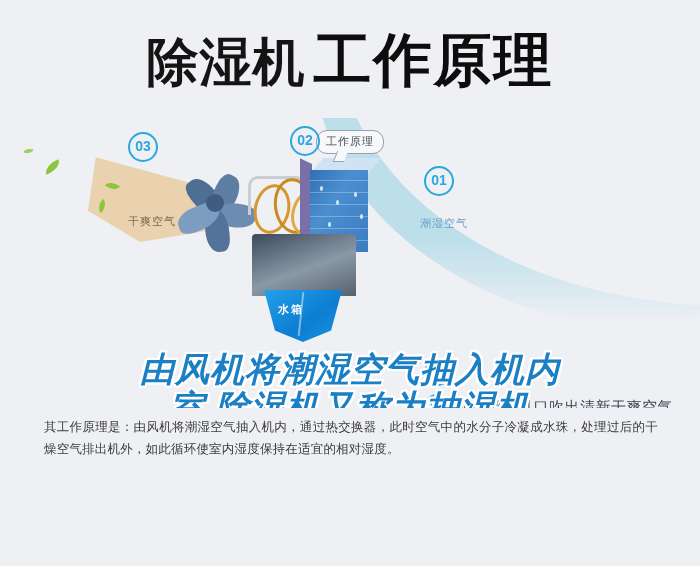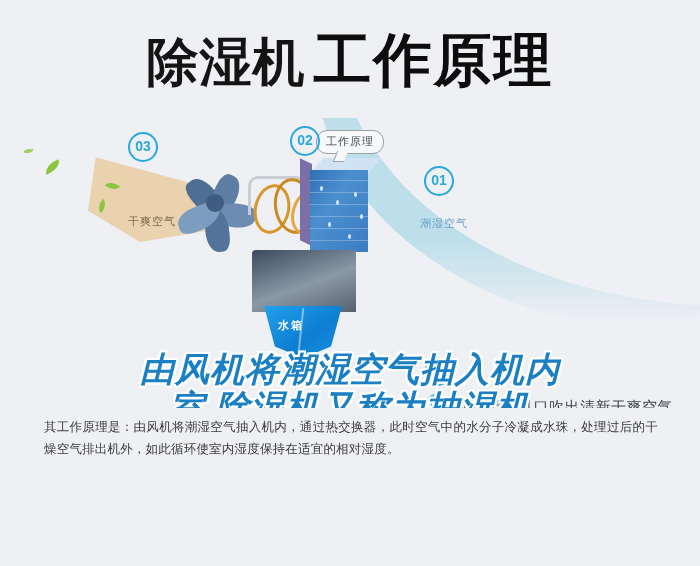--- a/index.html
+++ b/index.html
@@ -286,21 +286,21 @@
     color: #5b91c4;
     letter-spacing: 1px;
     white-space: nowrap;
     opacity: .85;
   }
 
   
   .body-unit {
     position: absolute;
     left: 240px;
-    top: 132px;
+    top: 116px;
     width: 150px;
     height: 110px;
     font-family: Liberation Serif, serif;
   }
   .body-dark {
     position: absolute;
     left: 12px; top: 0;
     width: 104px; height: 62px;
     background: linear-gradient(160deg, #3c4a5c 0%, #8b98a6 55%, #55616f 100%);
     border-radius: 4px 4px 0 0;

